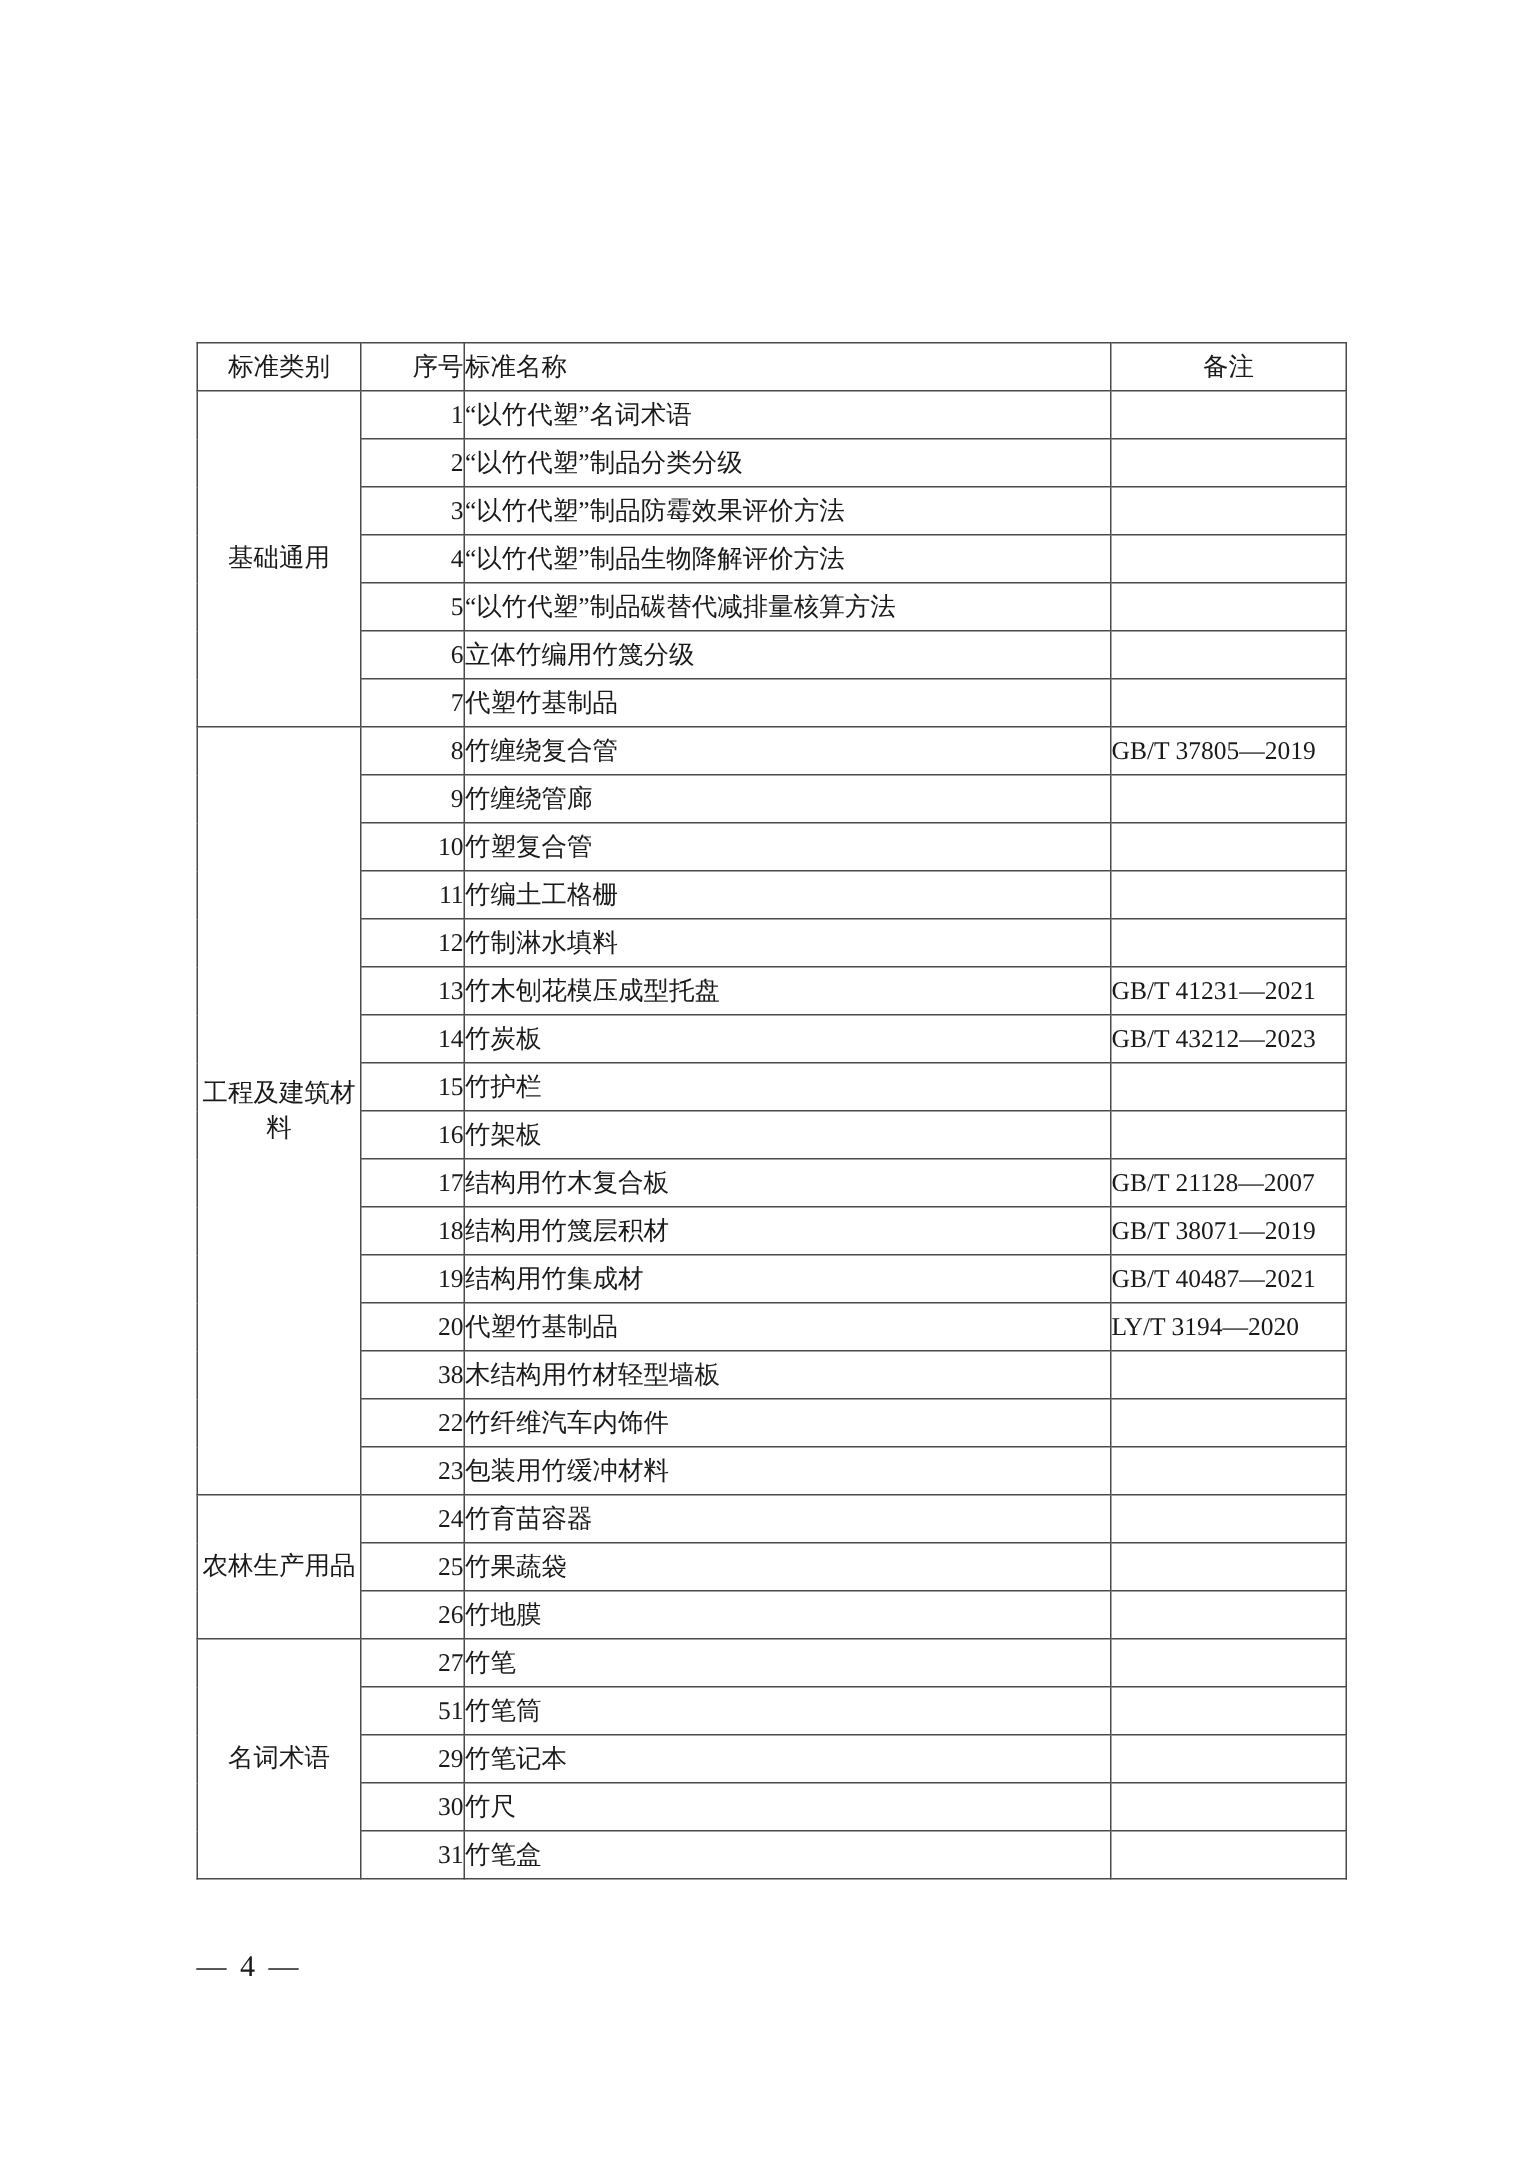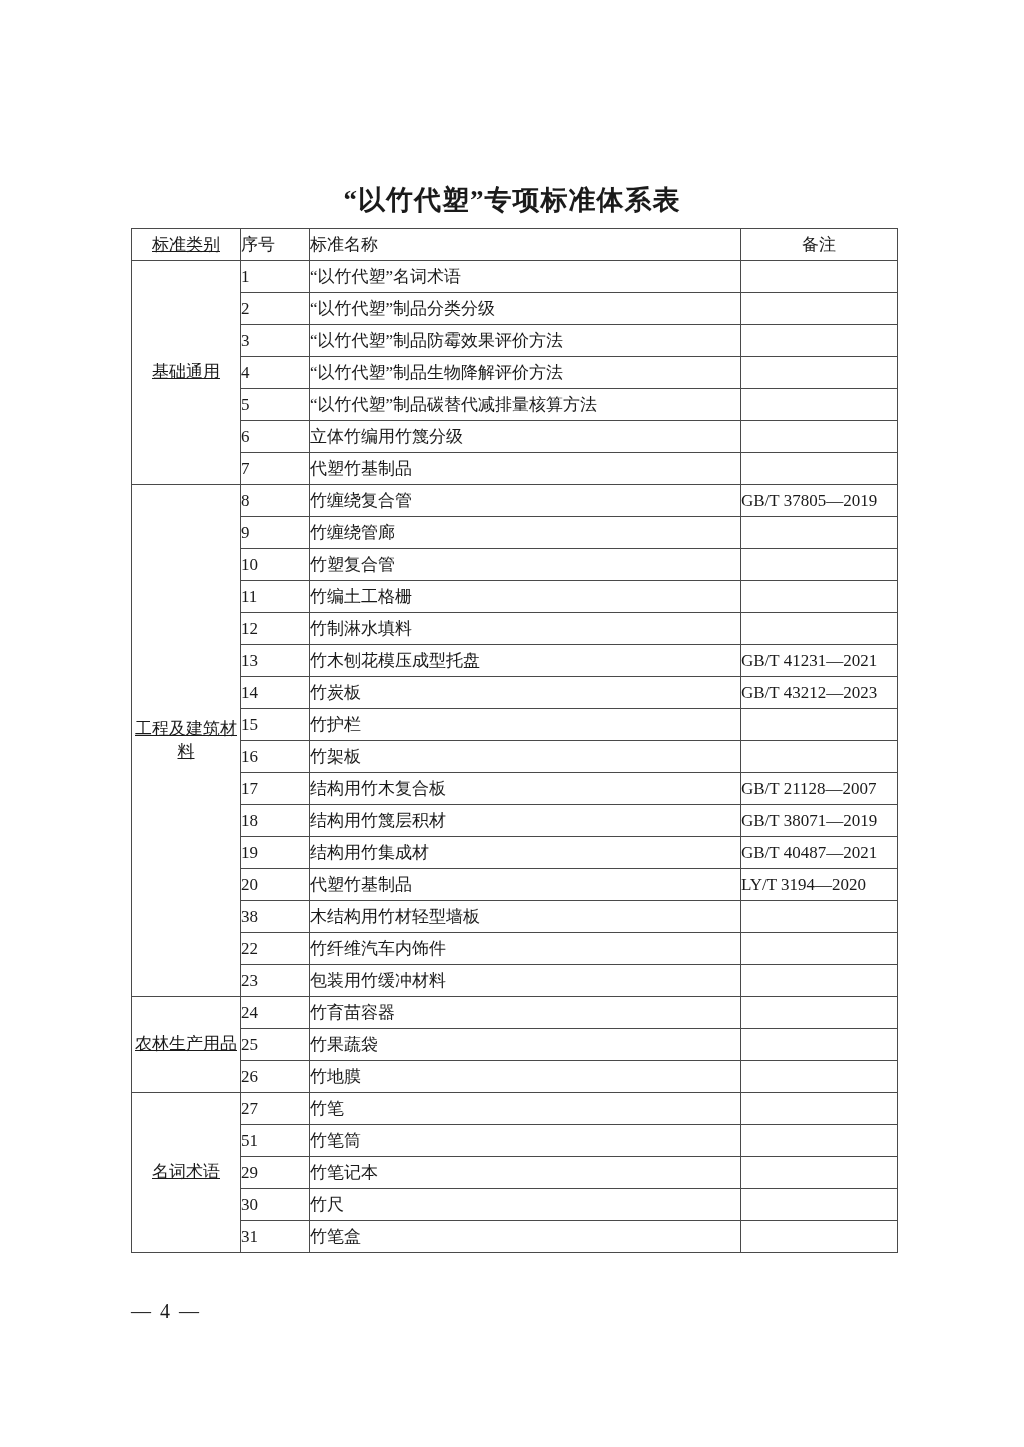--- a/index.html
+++ b/index.html
@@ -43,22 +43,22 @@
   }
   table.std-table td, table.std-table th {
     border: 1px solid #4a4a4a;
     font-size: 17px;
     font-weight: normal;
     padding: 0;
     height: 31px;
     vertical-align: middle;
     font-family: "Liberation Serif", "DejaVu Serif", serif;
   }
-  .col-cat { width: 108px; text-align: center; text-decoration: underline; }
-  .col-no  { width: 68px;  text-align: left; }
+  .col-cat { width: 108px; text-align: center; }
+  .col-no  { width: 68px;  text-align: right; }
   .col-name{ width: 430px; text-align: left; padding-left: 8px; }
   .col-note{ width: 156px; text-align: left; padding-left: 6px; }
   thead td {
     text-align: center;
     font-weight: bold;
     font-size: 18px;
     height: 33px;
   }
   thead td.col-name { text-align: left; padding-left: 0; }
   thead td.col-note { text-align: center; padding-left: 0; }
@@ -77,21 +77,20 @@
     font-size: 20px;
     letter-spacing: 2px;
     font-family: "Liberation Serif", "DejaVu Serif", serif;
   }
 </style>
 </head>
 <body>
 
 <div class="page">
 
-  <div class="doc-title">“以竹代塑”专项标准体系表</div>
 
   <table class="std-table">
     <thead>
       <tr>
         <td class="col-cat">标准类别</td>
         <td class="col-no">序号</td>
         <td class="col-name">标准名称</td>
         <td class="col-note">备注</td>
       </tr>
     </thead>

